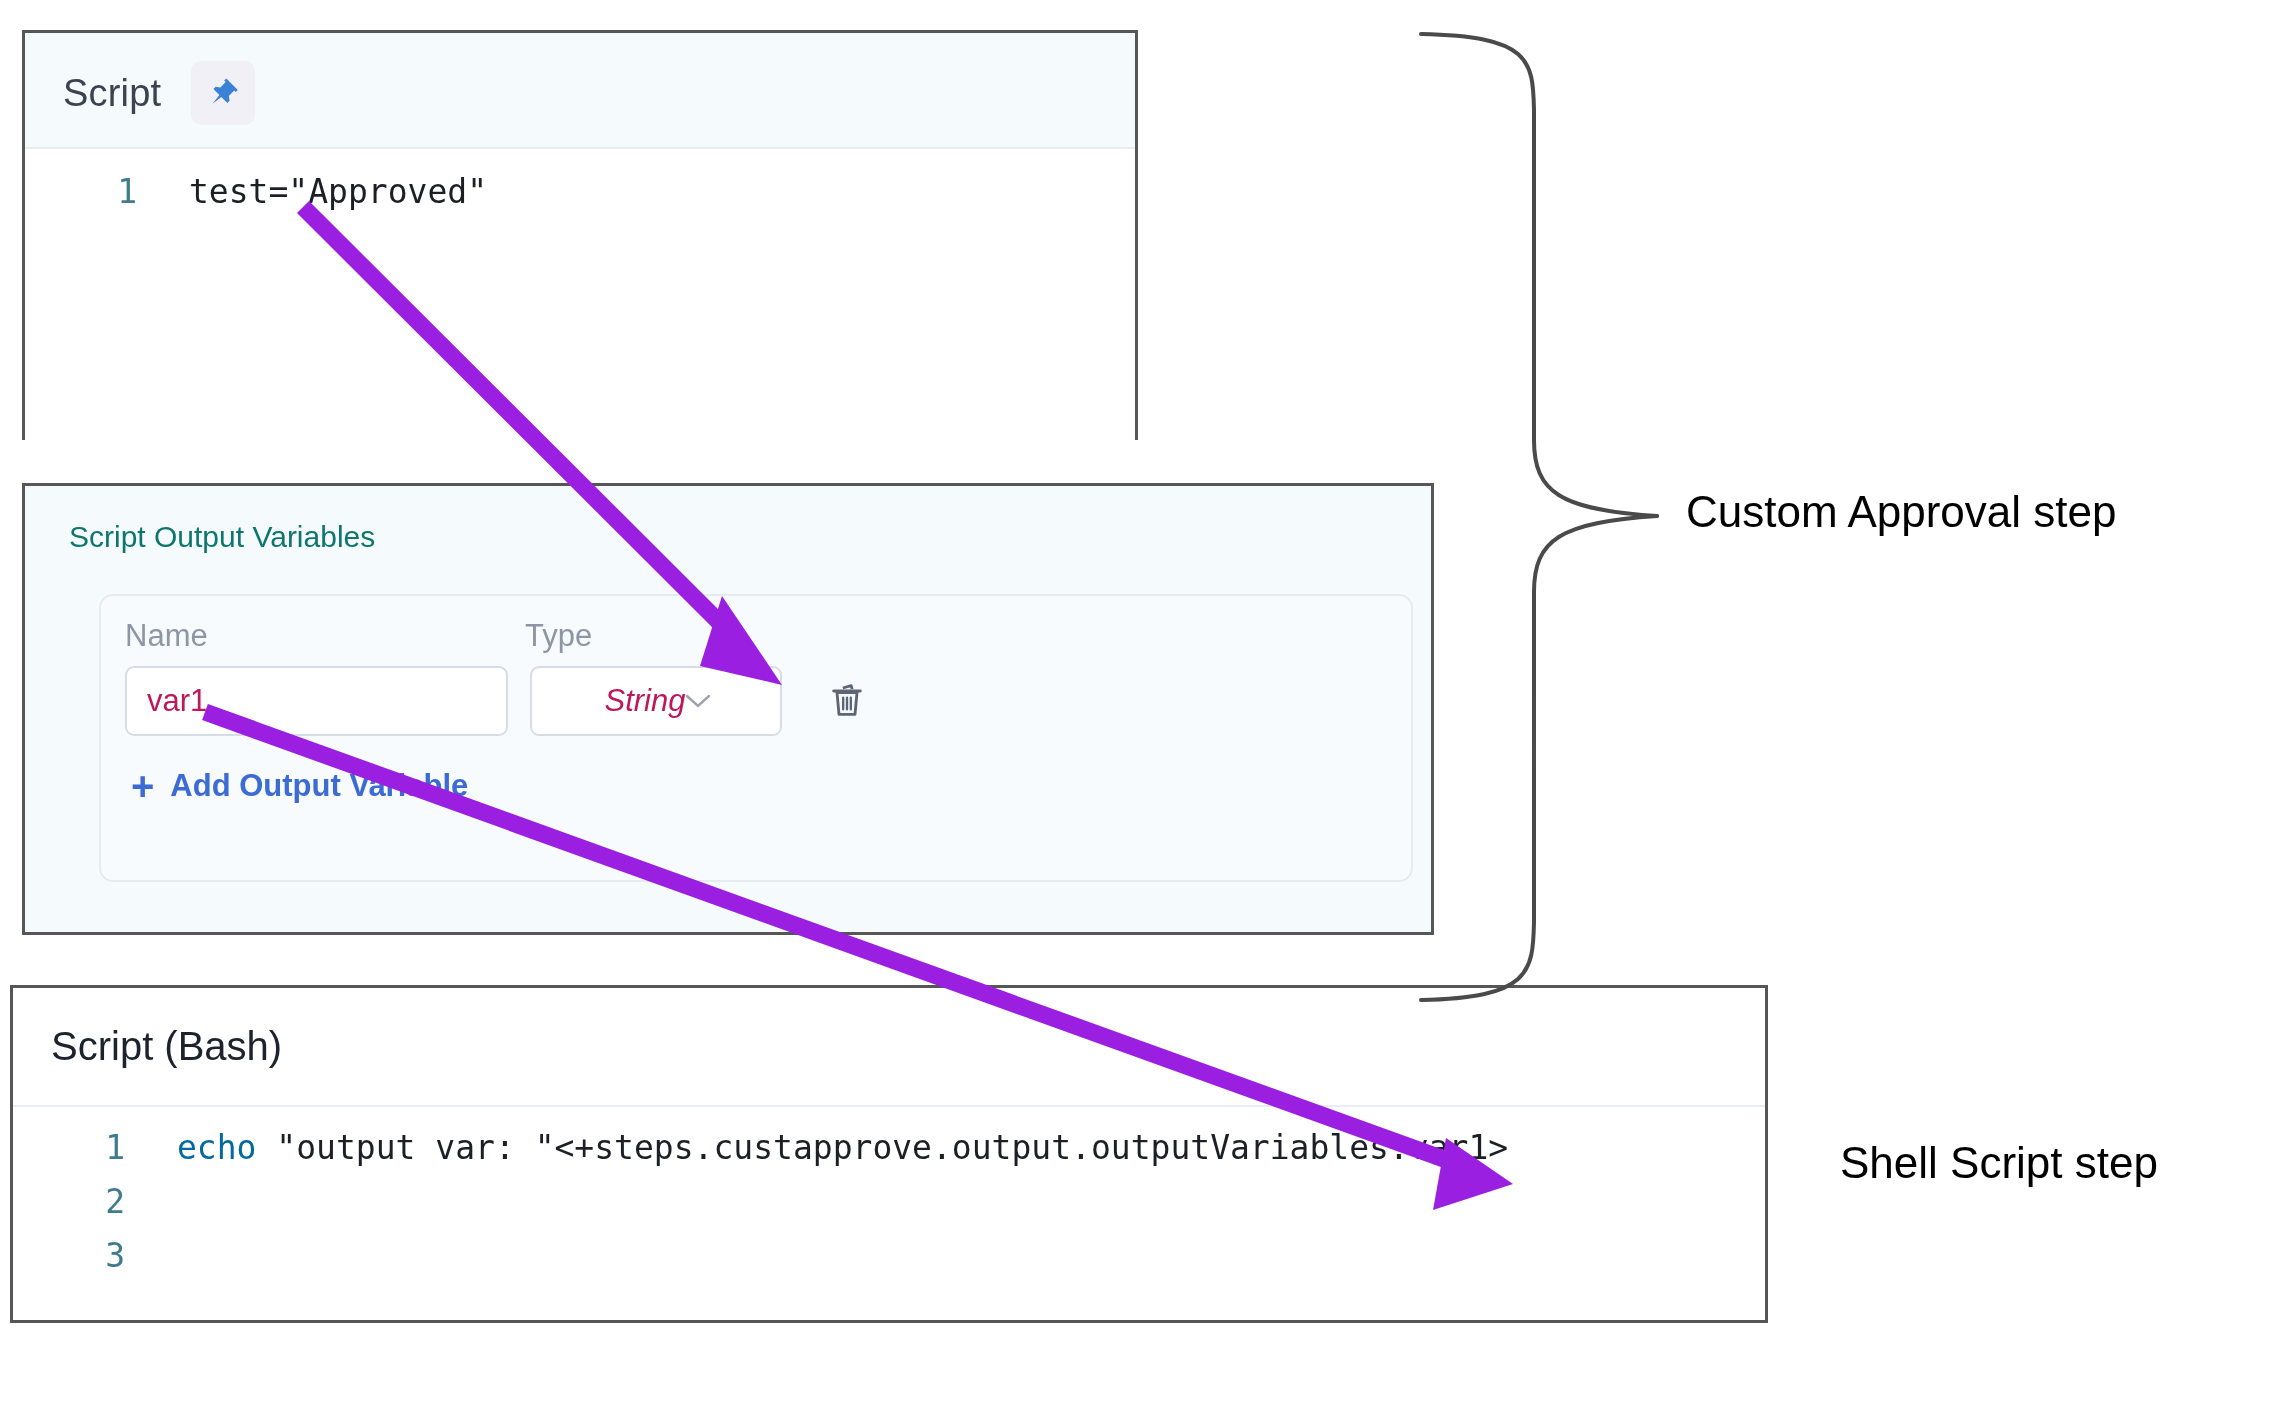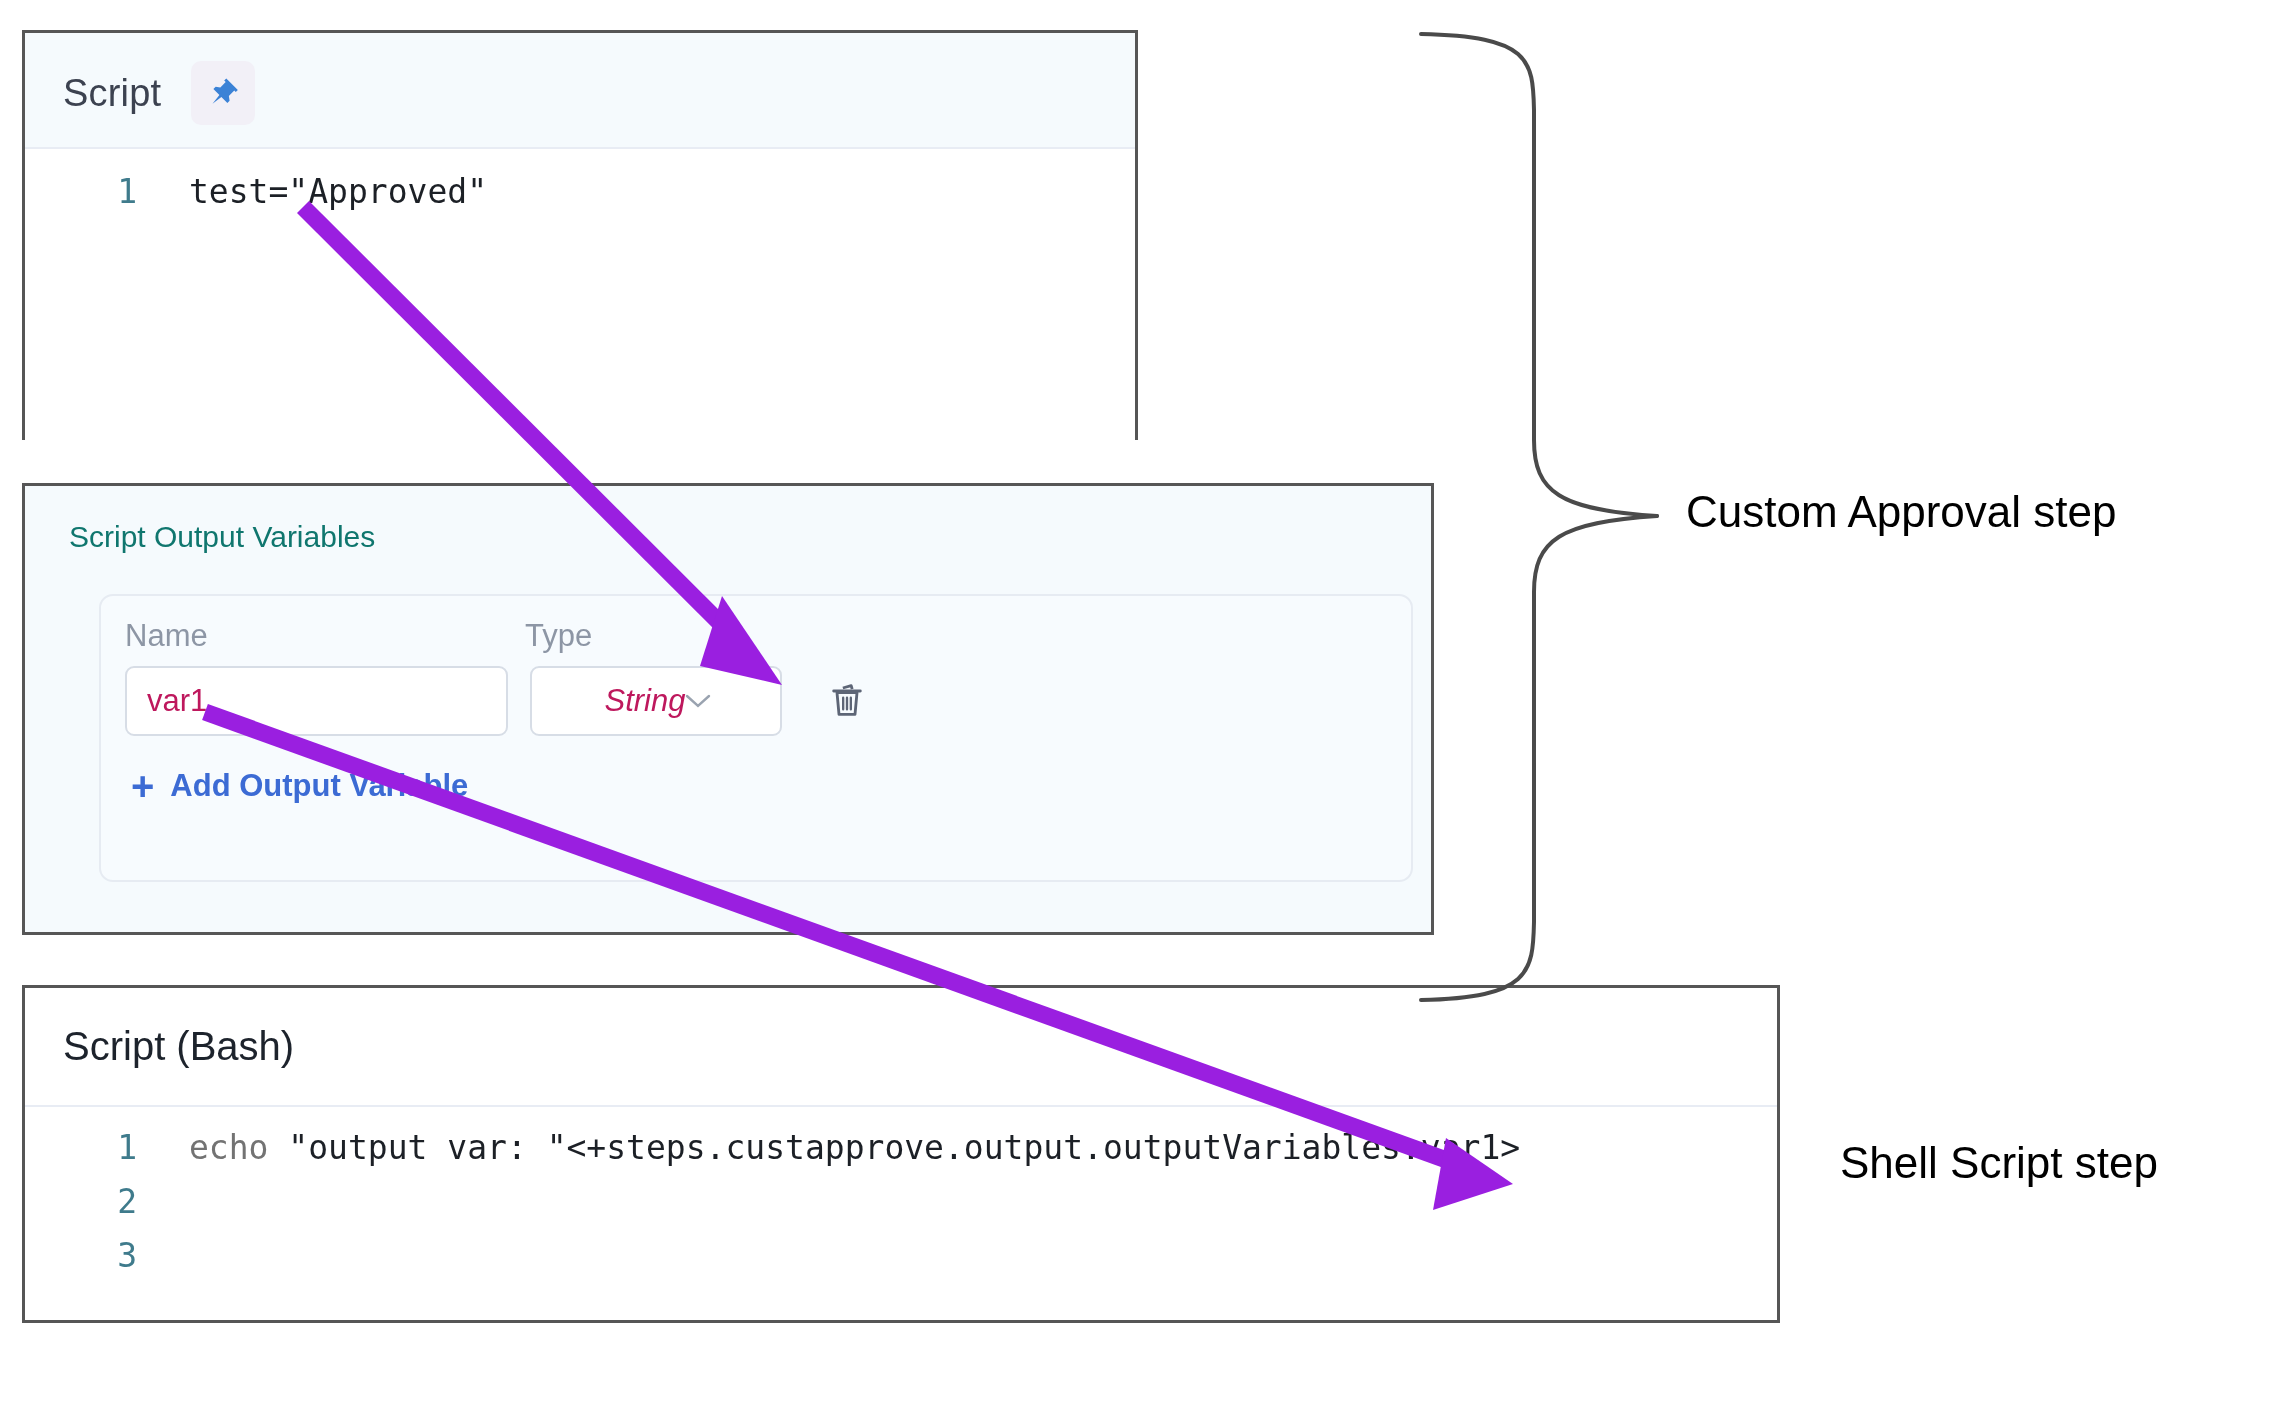--- a/index.html
+++ b/index.html
@@ -76,21 +76,21 @@
     text-align: right;
     color: #3f7b8c;
     flex: 0 0 auto;
     font-family: "DejaVu Sans Mono", monospace;
   }
   .code-text {
     padding-left: 52px;
     color: #1c2026;
     white-space: pre;
   }
-  .tok-kw { color: #737373; }
+  .tok-kw { color: #0369a1; }
   #panel-script .code-area { padding-top: 16px; }
 
   
   #panel-outvars {
     left: 22px;
     top: 483px;
     width: 1412px;
     height: 452px;
     padding: 0;
   }
@@ -182,21 +182,21 @@
   }
   .plus-sign {
     font-size: 40px;
     font-weight: bold;
     line-height: 1;
     color: #3c6bd4;
   }
 
   
   #panel-bash {
-    left: 22px;
+    left: 10px;
     top: 985px;
     width: 1758px;
     height: 338px;
     background: #ffffff;
   }
   .bash-title {
     font-size: 40px;
     color: #1d232c;
     padding: 36px 0 0 38px;
   }

